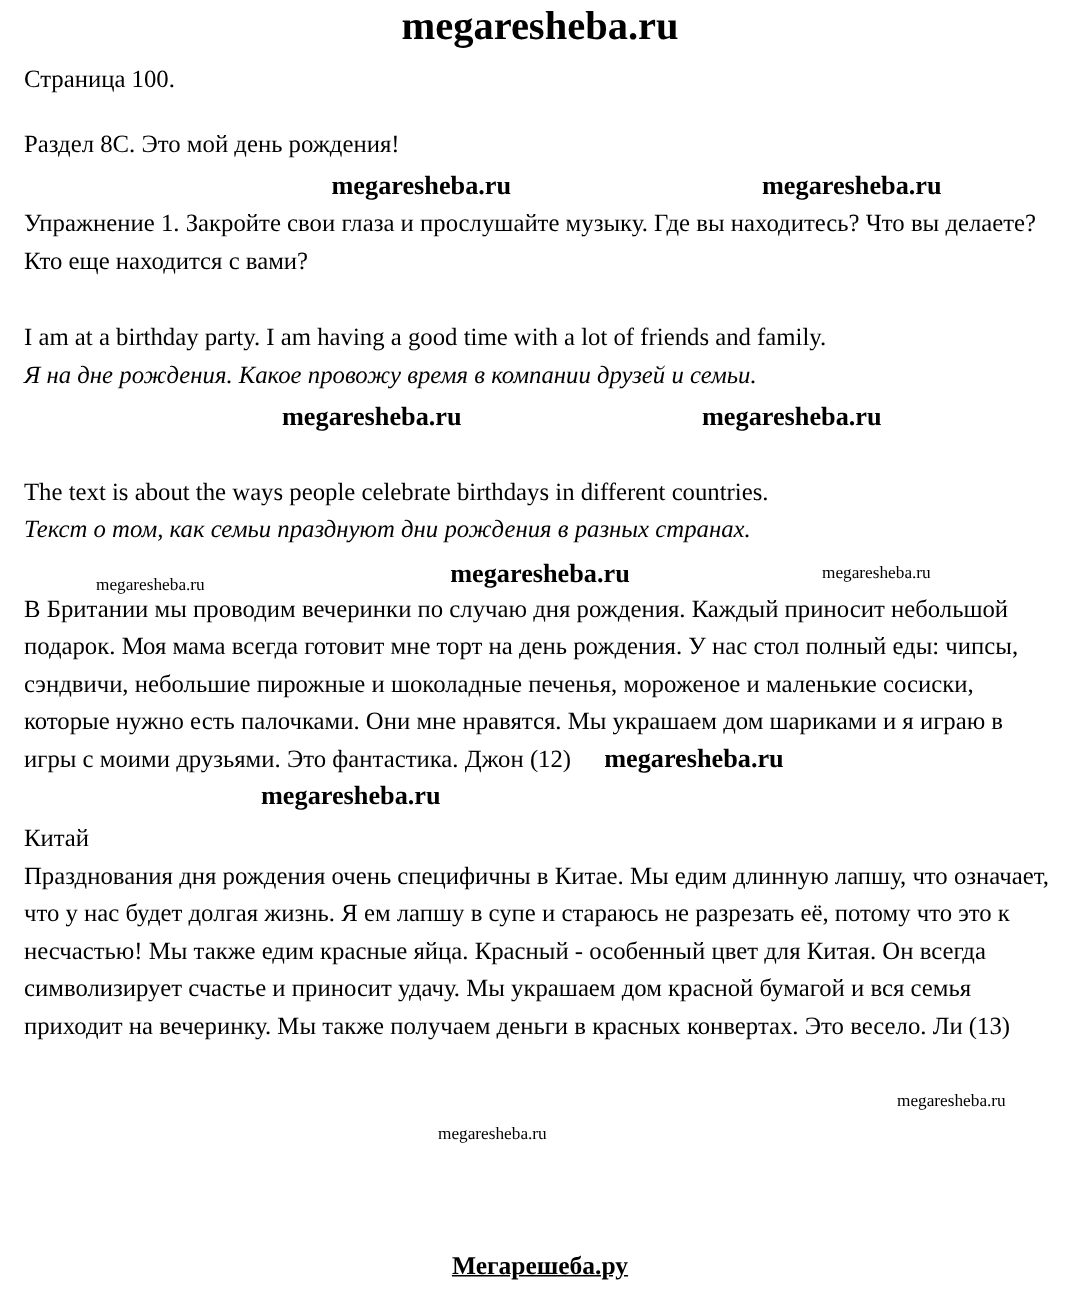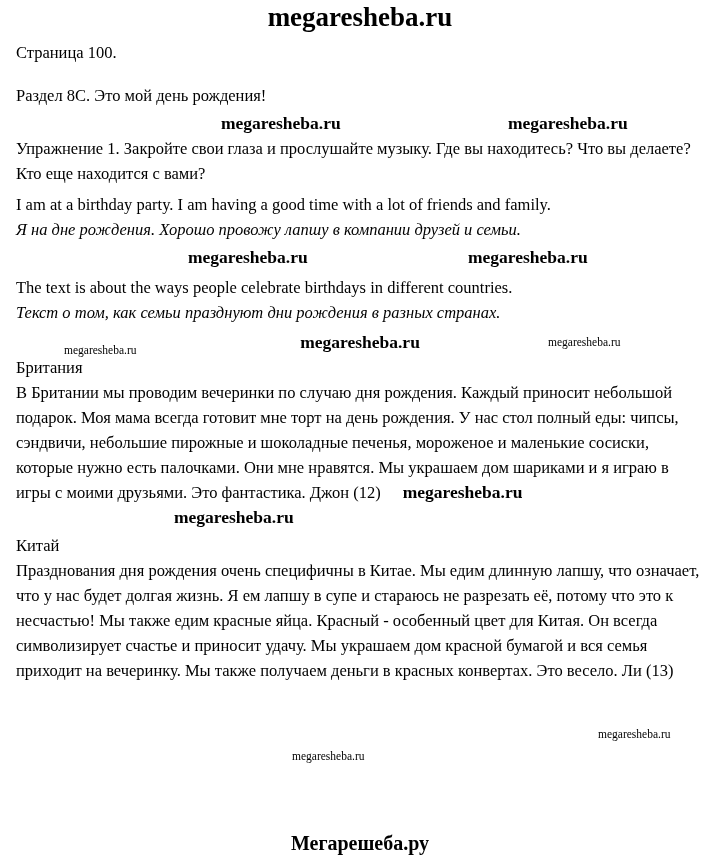--- a/index.html
+++ b/index.html
@@ -19,21 +19,21 @@
   .site-title{
     margin:0;
     text-align:center;
     font-size:27px;
     line-height:30px;
     font-weight:bold;
   }
   .page-number{margin:8px 0 0 0;}
   .section-title{margin:18px 0 0 0;}
   .heading{font-weight:normal;margin:0;}
-  .answer-en{margin:6px 0 0 0;}
+  .answer-en{margin:26px 0 0 0;}
   .answer-ru{margin:0;font-style:italic;}
   .body-text{margin:0;}
   .country-title{margin:3px 0 0 0;}
   .wm{font-weight:bold;font-size:17.5px;white-space:nowrap;}
   .wm-small{font-size:11.5px;font-weight:normal;white-space:nowrap;}
   .wm-row{position:relative;height:24px;margin:3px 0 1px 0;}
   .wm-row .wm-a{position:absolute;top:0;}
   .row1 .wm-a1{left:205px;}
   .row1 .wm-a2{left:492px;}
   .row2 .wm-a1{left:172px;}
@@ -42,60 +42,60 @@
   .row3 .wm-bold-center{position:absolute;left:50%;transform:translateX(-50%);top:2px;}
   .row3 .wm-small-right{position:absolute;left:532px;top:2px;}
   .wm-inline{margin-left:22px;}
   .wm-line-left{margin:0;padding-left:158px;line-height:24px;}
   .china-wm-right{position:absolute;left:598px;top:722px;}
   .china-wm-center{position:absolute;left:292px;top:744px;}
   .footer-title{
     position:absolute;
     left:0;right:0;bottom:10px;
     text-align:center;
-    font-size:20px;
+    font-size:17px;
     font-weight:bold;
     margin:0;
+    text-decoration:underline;
   }
 </style>
 </head>
 <body>
 
 <div class="page">
 
   <h1 class="site-title">megaresheba.ru</h1>
 
   <p class="page-number">Страница 100.</p>
 
   <p class="section-title">Раздел 8C. Это мой день рождения!</p>
 
   <div class="wm-row row1">
     <span class="wm wm-a wm-a1">megaresheba.ru</span>
     <span class="wm wm-a wm-a2">megaresheba.ru</span>
   </div>
 
   <p class="heading">Упражнение 1. Закройте свои глаза и прослушайте музыку. Где вы находитесь? Что вы делаете? Кто еще находится с вами?</p>
   <p class="answer-en">I am at a birthday party. I am having a good time with a lot of friends and family.</p>
-  <p class="answer-ru">Я на дне рождения. Хорошо провожу лапшу в компании друзей и семьи.</p>
+  <p class="answer-ru">Я на дне рождения. Какое провожу время в компании друзей и семьи.</p>
 
   <div class="wm-row row2">
     <span class="wm wm-a wm-a1">megaresheba.ru</span>
     <span class="wm wm-a wm-a2">megaresheba.ru</span>
   </div>
 
   <p class="answer-en">The text is about the ways people celebrate birthdays in different countries.</p>
   <p class="answer-ru">Текст о том, как семьи празднуют дни рождения в разных странах.</p>
 
   <div class="wm-row row3">
     <span class="wm-small wm-small-left">megaresheba.ru</span>
     <span class="wm wm-bold-center">megaresheba.ru</span>
     <span class="wm-small wm-small-right">megaresheba.ru</span>
   </div>
 
-  <p class="country-title">Британия</p>
   <p class="body-text"><span>В Британии мы проводим вечеринки по случаю дня рождения. Каждый приносит небольшой подарок. Моя мама всегда готовит мне торт на день рождения. У нас стол полный еды: чипсы, сэндвичи, небольшие пирожные и шоколадные печенья, мороженое и маленькие сосиски, которые нужно есть палочками. Они мне нравятся. Мы украшаем дом шариками и я играю в игры с моими друзьями. Это фантастика. Джон (12)</span><b class="wm wm-inline">megaresheba.ru</b></p>
   <p class="wm-line-left"><b class="wm">megaresheba.ru</b></p>
 
   <p class="country-title">Китай</p>
   <p class="body-text"><span>Празднования дня рождения очень специфичны в Китае. Мы едим длинную лапшу, что означает, что у нас будет долгая жизнь. Я ем лапшу в супе и стараюсь не разрезать её, потому что это к несчастью! Мы также едим красные яйца. Красный - особенный цвет для Китая. Он всегда символизирует счастье и приносит удачу. Мы украшаем дом красной бумагой и вся семья приходит на вечеринку. Мы также получаем деньги в красных конвертах. Это весело. Ли (13)</span></p>
 
   <span class="wm-small china-wm-right">megaresheba.ru</span>
   <span class="wm-small china-wm-center">megaresheba.ru</span>
 
   <p class="footer-title">Мегарешеба.ру</p>

